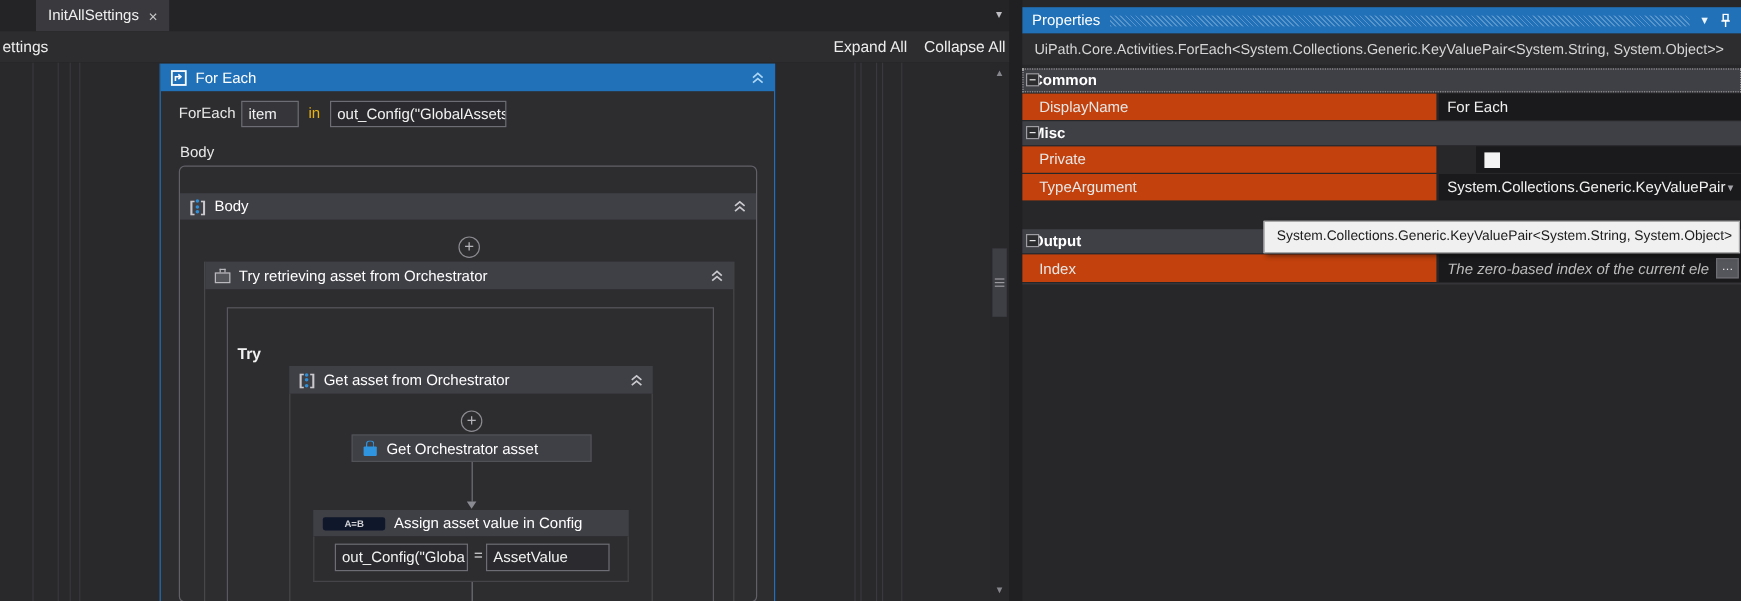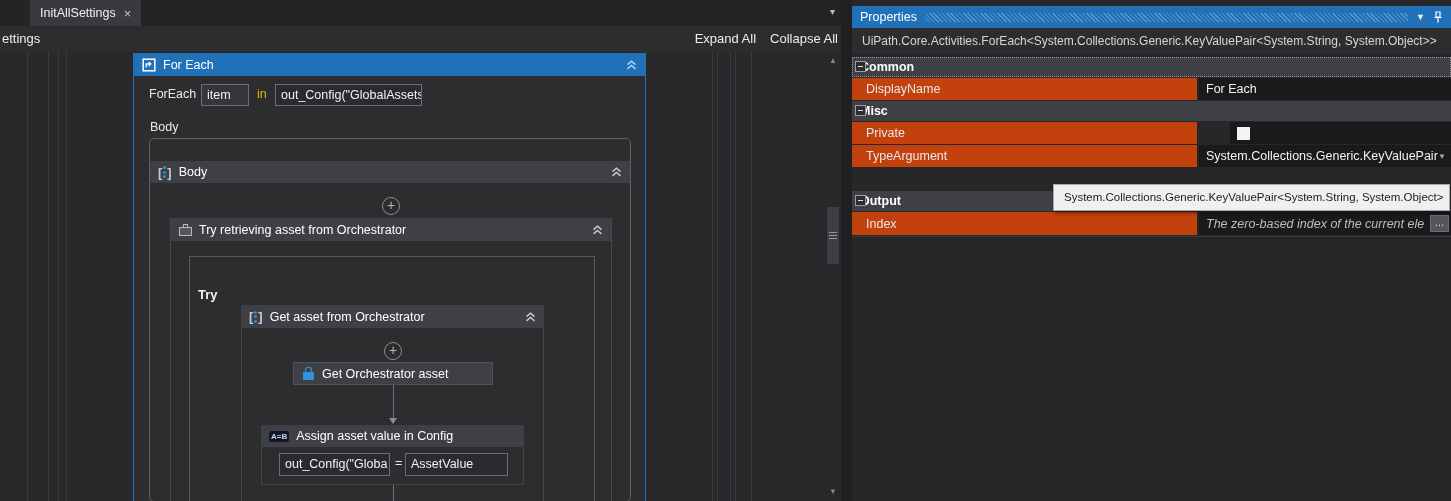--- a/index.html
+++ b/index.html
@@ -45,21 +45,21 @@
               border:1.5px solid #3095e0; border-bottom:none; border-radius:3px 3px 0 0; }
   .lock .bd { position:absolute; left:1px; top:5px; width:11px; height:8px;
               background:#3095e0; border-radius:1px; }
   
   .case { position:relative; width:13px; height:12px; flex:0 0 auto; }
   .case .h { position:absolute; left:4px; top:0; width:5px; height:4px;
              border:1.2px solid #b9b9be; border-bottom:none; }
   .case .b { position:absolute; left:0; top:3px; width:13px; height:9px;
              border:1.2px solid #b9b9be; background:#55555c; }
   .assign-ico { font-size:8px; font-weight:bold; color:#d4d4d8; letter-spacing:0;
-                background:#0f172a; border-radius:2px; padding:1px 2px; }
+                background:#0f172a; border-radius:2px; padding:1px 18px; }
   .sb-btn { position:absolute; left:0; width:16px; height:14px; color:#85858c;
             font-size:8px; text-align:center; line-height:14px; }
   .sb-thumb { position:absolute; left:2px; top:155px; width:12px; height:57px; background:#3e3e45; }
   .sb-grip { position:absolute; left:2px; top:25px; width:8px; height:7px;
              border-top:1px solid #9a9aa0; border-bottom:1px solid #9a9aa0; }
   .sb-grip::after { content:""; position:absolute; left:0; top:2px; width:8px; height:1px; background:#9a9aa0; }
 
   .splitter { left:841px; top:0; width:11px; height:501px; background:#202023; }
 
   

